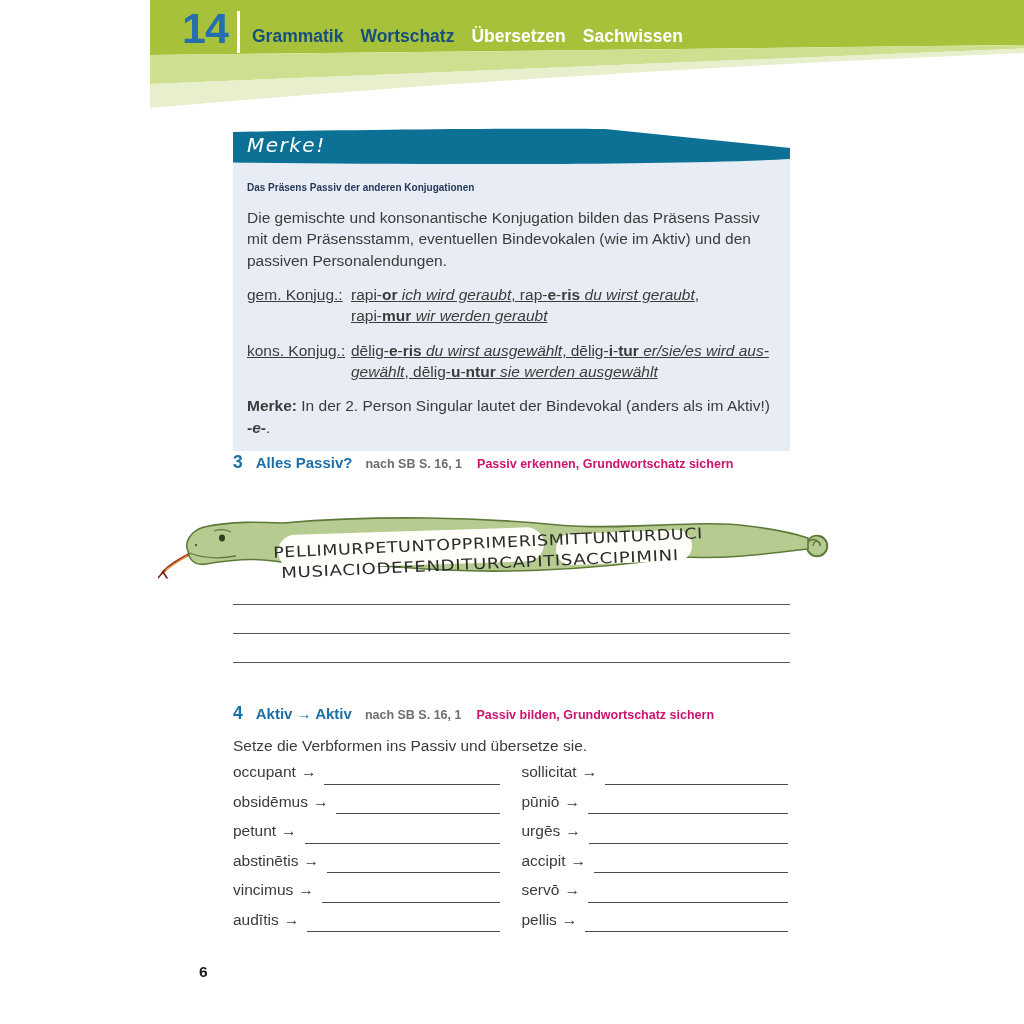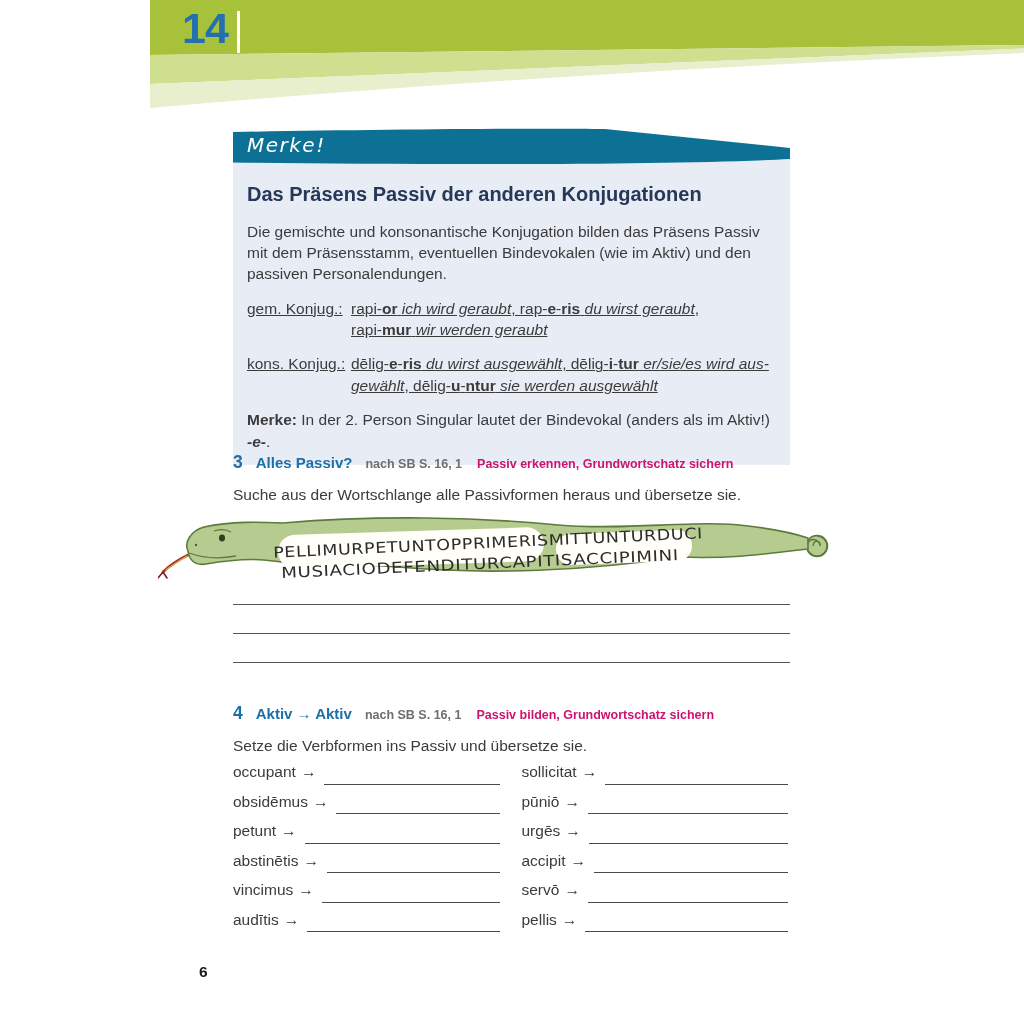--- a/index.html
+++ b/index.html
@@ -17,21 +17,21 @@
   .tab-light{color:#ffffff;}
 
   
   .merke{position:absolute;left:233px;top:127px;width:557px;}
   .merke-banner{position:absolute;top:0;left:0;width:557px;height:40px;z-index:2;}
   .merke-banner svg{display:block;width:557px;height:40px;}
   .merke-banner-label{position:absolute;left:14px;top:6px;color:#ffffff;font-size:20px;
         font-style:italic;letter-spacing:1.5px;font-family:"DejaVu Sans",sans-serif;}
   .merke-body{margin-top:22px;background:var(--box_blue);padding:32px 14px 13px 14px;
         font-size:15.5px;line-height:1.38;}
-  .merke-body h3{margin:0;font-size:20px;color:var(--heading_navy);}
+  .merke-body h3{margin:0;font-size:10px;color:var(--heading_navy);}
   .merke-body p.intro{margin:12px 0 0 0;}
   .defrow{display:flex;margin-top:13px;text-decoration:underline;}
   .deflabel{flex:0 0 104px;}
   .defcontent{flex:1;}
   .note{margin:13px 0 0 0;}
 
   
   .exercise{position:absolute;left:233px;width:557px;}
   .ex3{top:452px;}
   .ex4{top:703px;}
@@ -66,20 +66,26 @@
 
 <div class="page">
 
   <svg class="header-bg" viewBox="0 0 1024 115" preserveAspectRatio="none" aria-hidden="true">
     <polygon points="150,0 1024,0 1024,45 150,55" style="fill:var(--band_green)"></polygon>
     <polygon points="150,55 1024,45 1024,48.5 150,84" style="fill:var(--band_green_light)"></polygon>
     <path d="M150,84 L1024,48.5 L1024,53 Q560,72 150,108 Z" style="fill:var(--band_green_pale)"></path>
   </svg>
   <div class="chapter-num">14</div>
   <div class="chapter-divider"></div>
+  <nav class="tabs">
+      <span class="tab tab-dark">Grammatik</span>
+      <span class="tab tab-dark">Wortschatz</span>
+      <span class="tab tab-light">Übersetzen</span>
+      <span class="tab tab-light">Sachwissen</span>
+    </nav>
 
   <section class="merke">
     <div class="merke-banner">
       <svg viewBox="0 0 557 40" preserveAspectRatio="none">
         <path d="M0,5 C140,2.5 300,1 372,2 L557,21 L557,32 C430,38.5 170,37.5 0,35.5 Z" style="fill:var(--teal_banner)"></path>
       </svg>
       <span class="merke-banner-label">Merke!</span>
     </div>
     <div class="merke-body">
       <h3>Das Präsens Passiv der anderen Konjugationen</h3>
@@ -98,21 +104,20 @@
     </div>
   </section>
 
   <section class="exercise ex3">
     <div class="ex-head">
       <span class="ex-num">3</span>
       <span class="ex-title">Alles Passiv?</span>
       <span class="ex-ref">nach SB S. 16, 1</span>
       <span class="ex-comp">Passiv erkennen, Grundwortschatz sichern</span>
     </div>
-    <p class="ex-instr">Suche aus der Wortschlange alle Passivformen heraus und übersetze sie.</p>
   </section>
 
   <svg class="snake" viewBox="0 0 680 82">
 
     <g>
       <path d="M30,46 C18,52 10,58 5,63" fill="none" stroke="#a83326" stroke-width="2.6" stroke-linecap="round"></path>
       <path d="M29,47 C19,53 13,57 8,61" fill="none" stroke="#ddaa3c" stroke-width="1.3" stroke-linecap="round"></path>
       <path d="M5,63 L0,69 M5,63 L9,69" fill="none" stroke="#7c2418" stroke-width="1.6" stroke-linecap="round"></path>
     </g>
 

